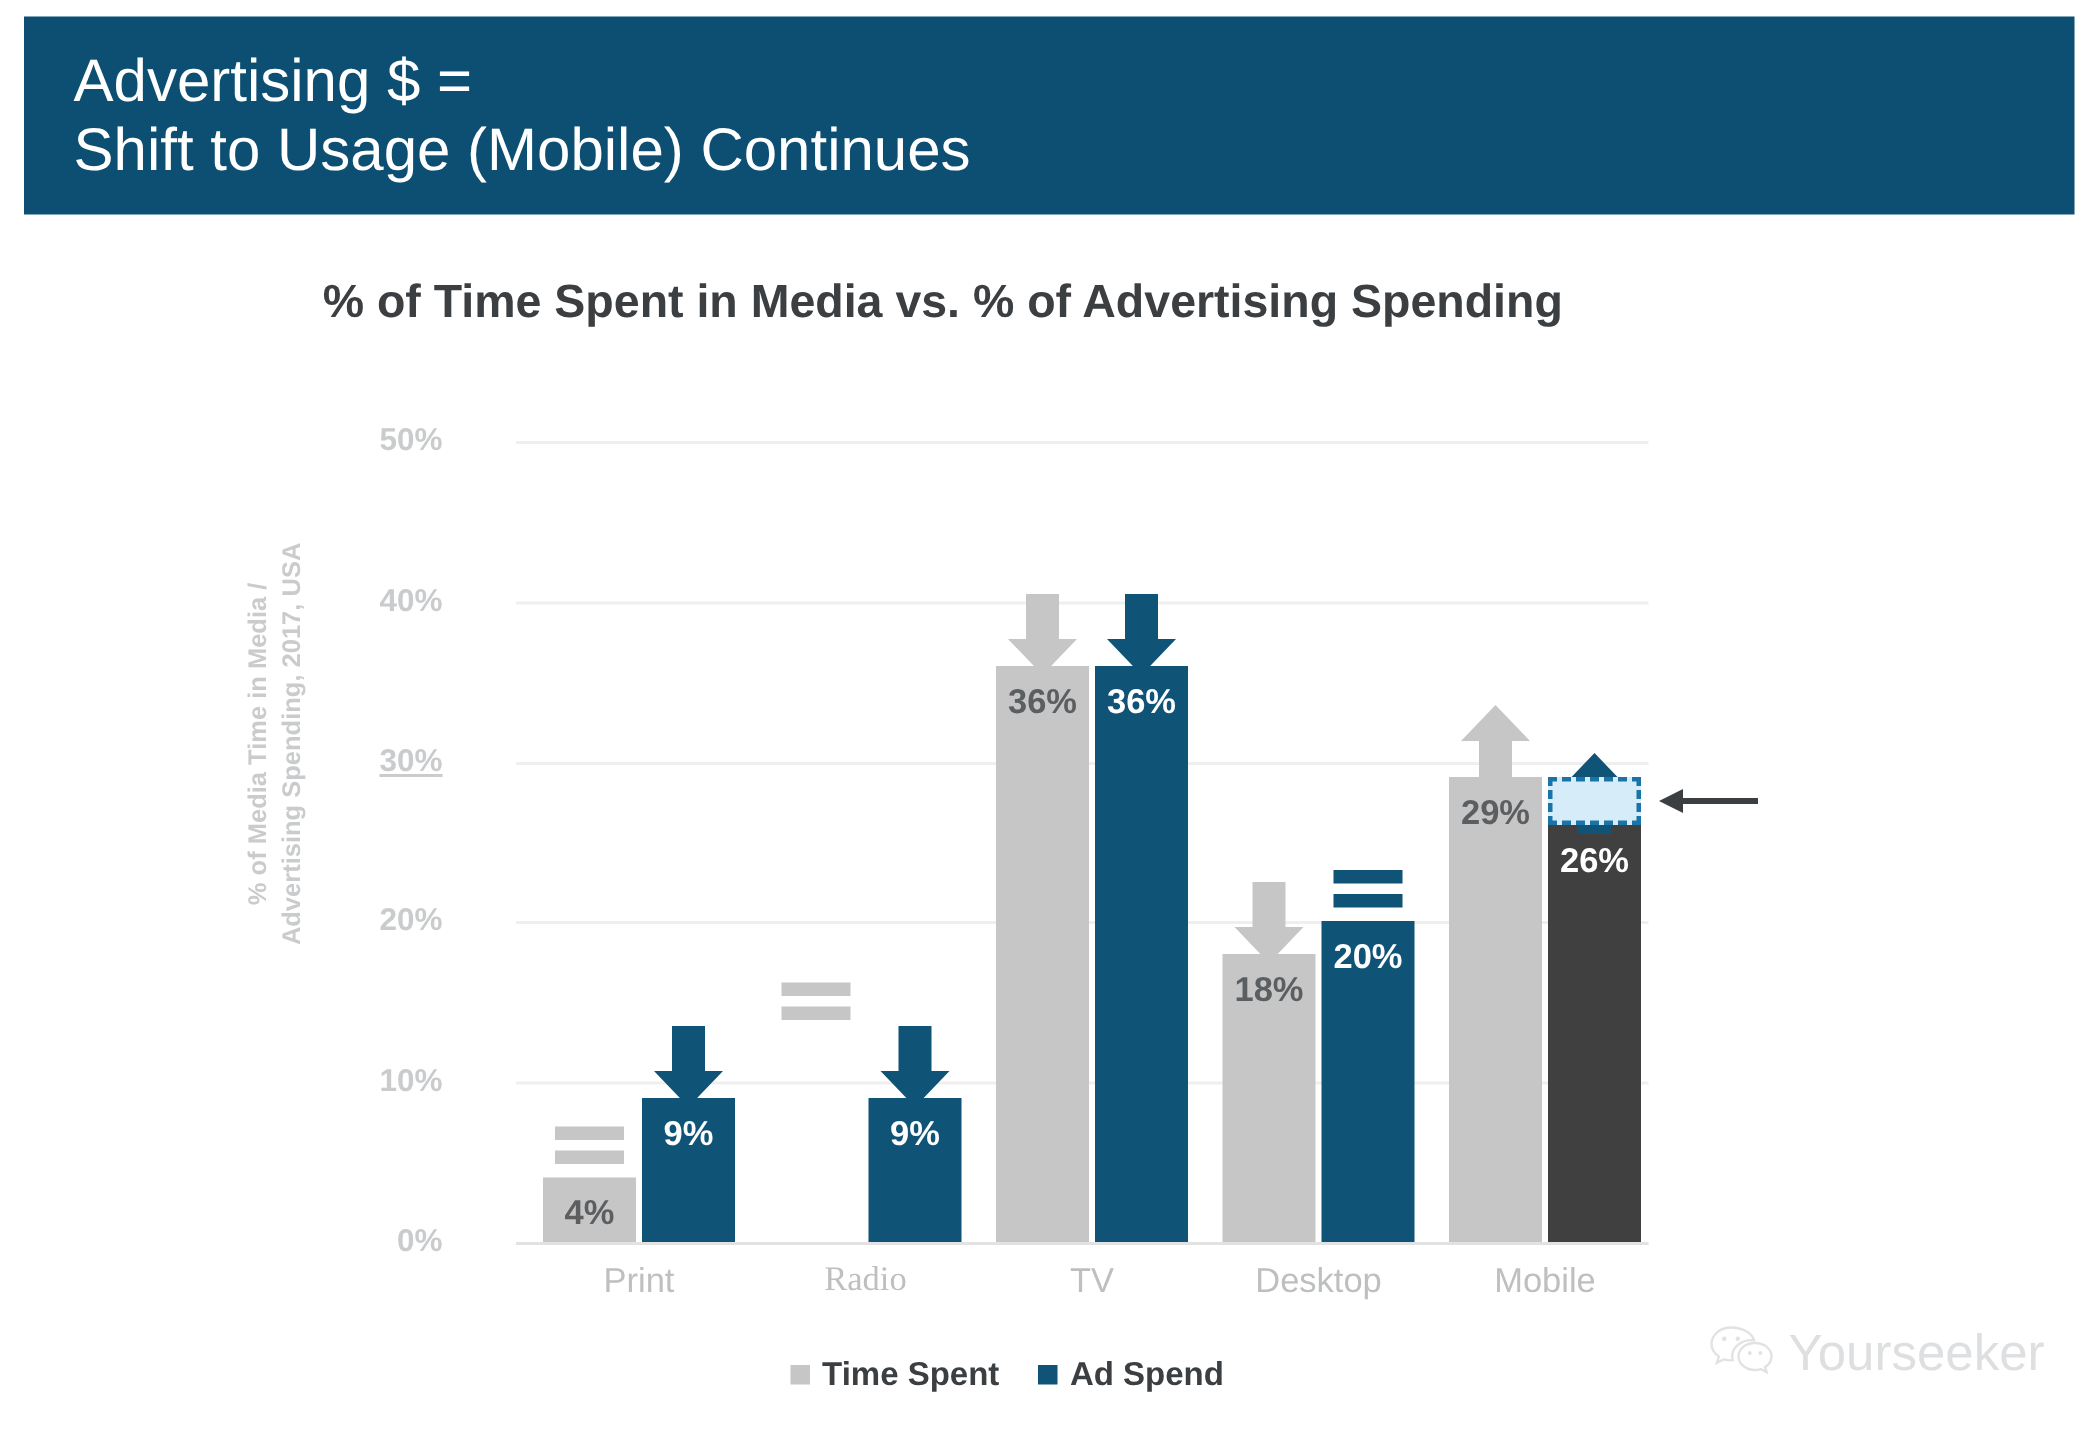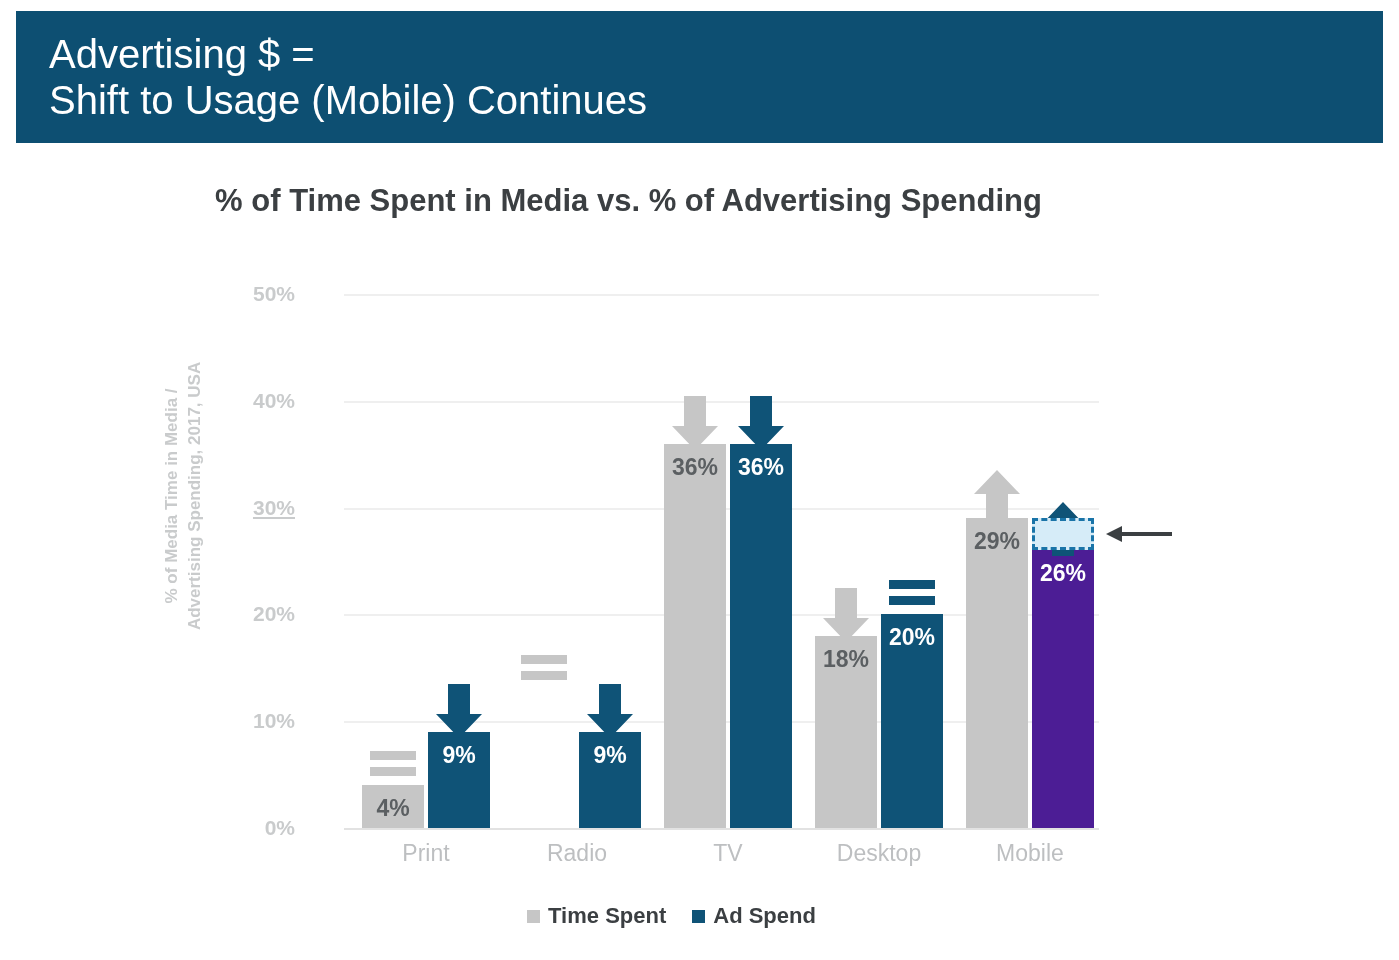--- a/index.html
+++ b/index.html
@@ -187,21 +187,21 @@
         </div>
         <div class="bar blue" style="height: 96.12px; background: rgb(15, 83, 119);">
           <div class="bar-label" style="top: 10px;">9%</div>
         </div>
         <div class="marker" style="left: 66px; height: 62px; bottom: 86.12px;">
           <svg viewBox="0 0 62 62">
             <path d="M20 4 h22 v30 h12 L31 58 L8 34 h12 z" fill="#0f5377"></path>
           </svg>
         </div>
       </div>
-      <div class="cat-label" style="left: 169px; width: 128px;">Radio</div>
+      <div class="cat-label" style="left: 169px; width: 128px; font-family: Liberation Serif, serif;">Radio</div>
       <div class="group" style="left: 320px; width: 148px;">
         <div class="bar gray" style="height: 384.48px; background: rgb(198, 198, 198);">
           <div class="bar-label" style="top: 10px;">36%</div>
         </div>
         <div class="marker" style="left: 0px; height: 62px; bottom: 374.48px;">
           <svg viewBox="0 0 62 62">
             <path d="M20 4 h22 v30 h12 L31 58 L8 34 h12 z" fill="#c6c6c6"></path>
           </svg>
         </div>
         <div class="bar blue" style="height: 384.48px; background: rgb(15, 83, 119);">
@@ -236,21 +236,21 @@
       <div class="cat-label" style="left: 471px; width: 128px;">Desktop</div>
       <div class="group" style="left: 622px; width: 128px;">
         <div class="bar gray" style="height: 309.72px; background: rgb(198, 198, 198);">
           <div class="bar-label" style="top: 10px;">29%</div>
         </div>
         <div class="marker" style="left: 0px; height: 62px; bottom: 299.72px;">
           <svg viewBox="0 0 62 62">
             <path d="M20 58 h22 V28 h12 L31 4 L8 28 h12 z" fill="#c6c6c6"></path>
           </svg>
         </div>
-        <div class="bar blue" style="height: 277.68px; background: #4c1d95;">
+        <div class="bar blue" style="height: 277.68px; background: #404040;">
           <div class="bar-label" style="top: 10px;">26%</div>
         </div>
         <div class="marker" style="left: 66px; height: 62px; bottom: 267.68px;">
           <svg viewBox="0 0 62 62">
             <path d="M20 58 h22 V28 h12 L31 4 L8 28 h12 z" fill="#0f5377"></path>
           </svg>
         </div>
       </div>
       <div class="cat-label" style="left: 622px; width: 128px;">Mobile</div>
       <div class="opp-box" style="left: 688px; top: 224.28px; width: 62px; height: 32.04px; background: rgb(214, 236, 248); border-color: rgb(26, 116, 168);"></div>
@@ -264,13 +264,26 @@
       <div class="legend-item">
         <span class="legend-swatch" style="background: rgb(198, 198, 198);"></span>
         <span class="legend-text">Time Spent</span>
       </div>
       <div class="legend-item">
         <span class="legend-swatch" style="background: rgb(15, 83, 119);"></span>
         <span class="legend-text">Ad Spend</span>
       </div>
     </div>
 
+  <div class="watermark">
+    <span>
+      <svg width="42" height="34" viewBox="0 0 42 34">
+        <path d="M14 2C6.8 2 1 6.9 1 12.9c0 3.4 1.9 6.5 4.9 8.5L4.6 25.6l4.7-2.4c1.5.4 3.1.7 4.7.7.4 0 .8 0 1.2-.1-.3-.9-.4-1.8-.4-2.7 0-5.9 5.9-10.7 13.1-10.7.5 0 .9 0 1.4.1C28.2 5.9 21.8 2 14 2z" fill="none" stroke="#c9cccf" stroke-width="1.6"></path>
+        <circle cx="9.5" cy="9.5" r="1.5" fill="#c9cccf"></circle>
+        <circle cx="18.5" cy="9.5" r="1.5" fill="#c9cccf"></circle>
+        <path d="M41 21.3c0-5-4.9-9-11-9s-11 4-11 9 4.9 9 11 9c1.3 0 2.6-.2 3.8-.6l3.9 2-1-3.3c2.6-1.7 4.3-4.3 4.3-7.1z" fill="none" stroke="#c9cccf" stroke-width="1.6"></path>
+        <circle cx="26.5" cy="19" r="1.3" fill="#c9cccf"></circle>
+        <circle cx="33.5" cy="19" r="1.3" fill="#c9cccf"></circle>
+      </svg>
+    </span>
+    <span class="watermark-text">Yourseeker</span>
+  </div>
 </div>
 
 </body></html>

